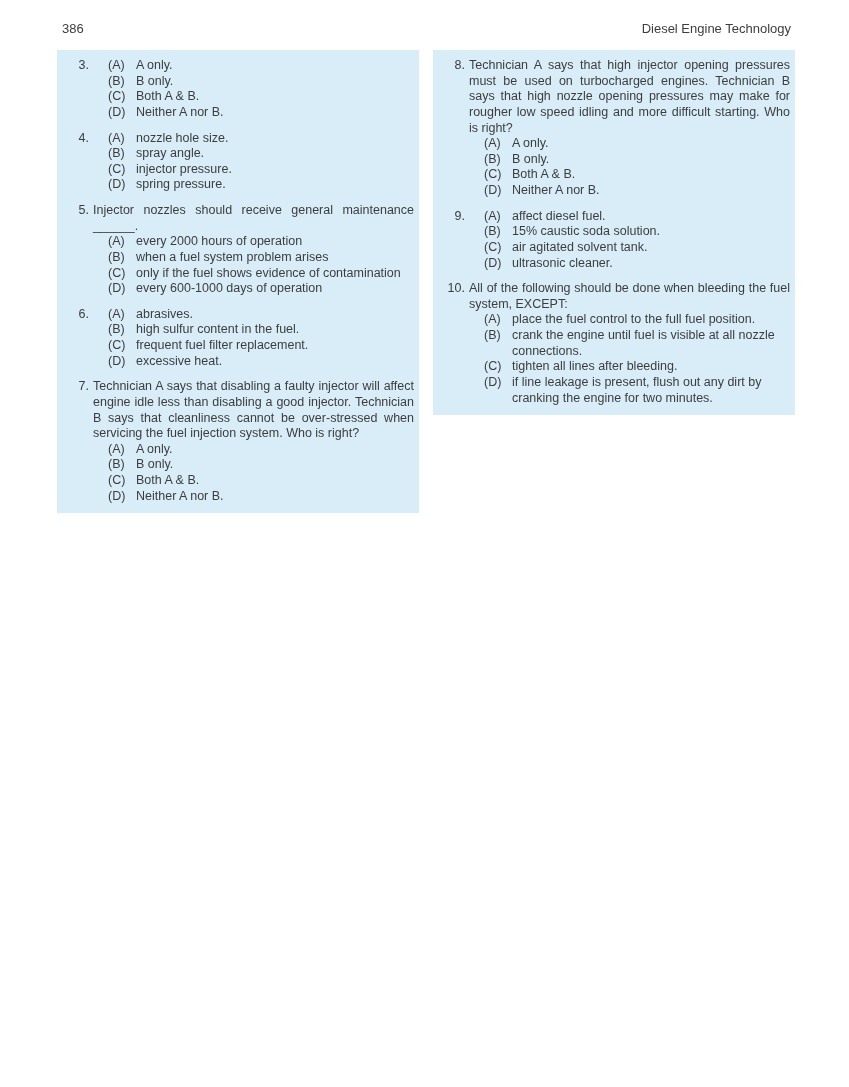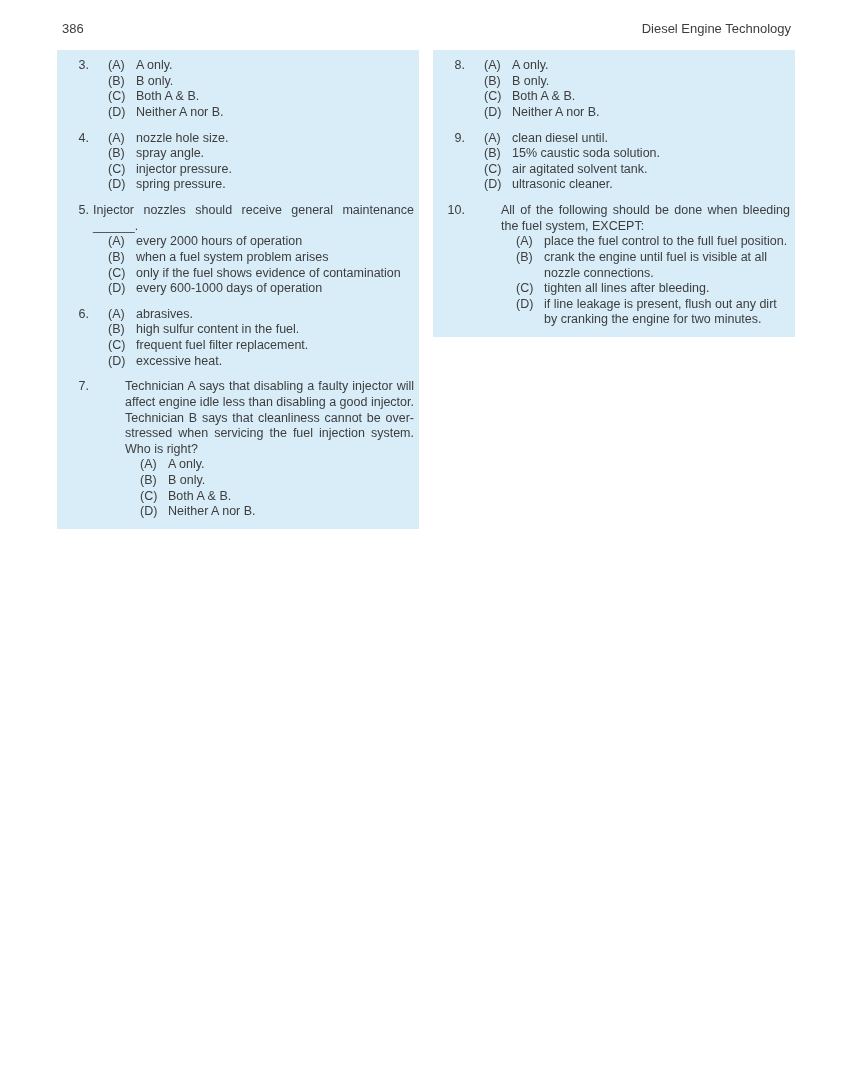--- a/index.html
+++ b/index.html
@@ -36,21 +36,21 @@
     background: var(--question_bg, #d8edf8);
     padding: 8px 5px 9px 8px;
   }
   .question {
     display: flex;
     margin-bottom: 10px;
     color: var(--text, #3d3d3d);
     font-size: 12.5px;
     line-height: 1.25;
   }
-  .question:last-child { margin-bottom: 0; gap: 32px; }
+  .question:last-child { margin-bottom: 0; }
   .q-num {
     width: 24px;
     flex: none;
     text-align: right;
     margin-right: 4px;
   }
   .q-body { flex: 1; min-width: 0; }
   .q-text { text-align: justify; }
   .options { margin-left: 15px; }
   .option { display: flex; }
@@ -210,20 +210,21 @@
     <span class="opt-text">Neither A nor B.</span>
   </div>
 </div>
     </div>
   </div>
 </section>
     <section class="col" id="col-right">
   <div class="question">
     <span class="q-num">8.</span>
     <div class="q-body">
+      <p class="q-text">Technician A says that high injector opening pressures must be used on turbocharged engines. Technician B says that high nozzle opening pressures may make for rougher low speed idling and more difficult starting. Who is right?</p>
       <div class="options">
   <div class="option">
     <span class="opt-label">(A)</span>
     <span class="opt-text">A only.</span>
   </div>
 
   <div class="option">
     <span class="opt-label">(B)</span>
     <span class="opt-text">B only.</span>
   </div>
@@ -240,21 +241,21 @@
 </div>
     </div>
   </div>
 
   <div class="question">
     <span class="q-num">9.</span>
     <div class="q-body">
       <div class="options">
   <div class="option">
     <span class="opt-label">(A)</span>
-    <span class="opt-text">clean diesel until.</span>
+    <span class="opt-text">affect diesel fuel.</span>
   </div>
 
   <div class="option">
     <span class="opt-label">(B)</span>
     <span class="opt-text">15% caustic soda solution.</span>
   </div>
 
   <div class="option">
     <span class="opt-label">(C)</span>
     <span class="opt-text">air agitated solvent tank.</span>

